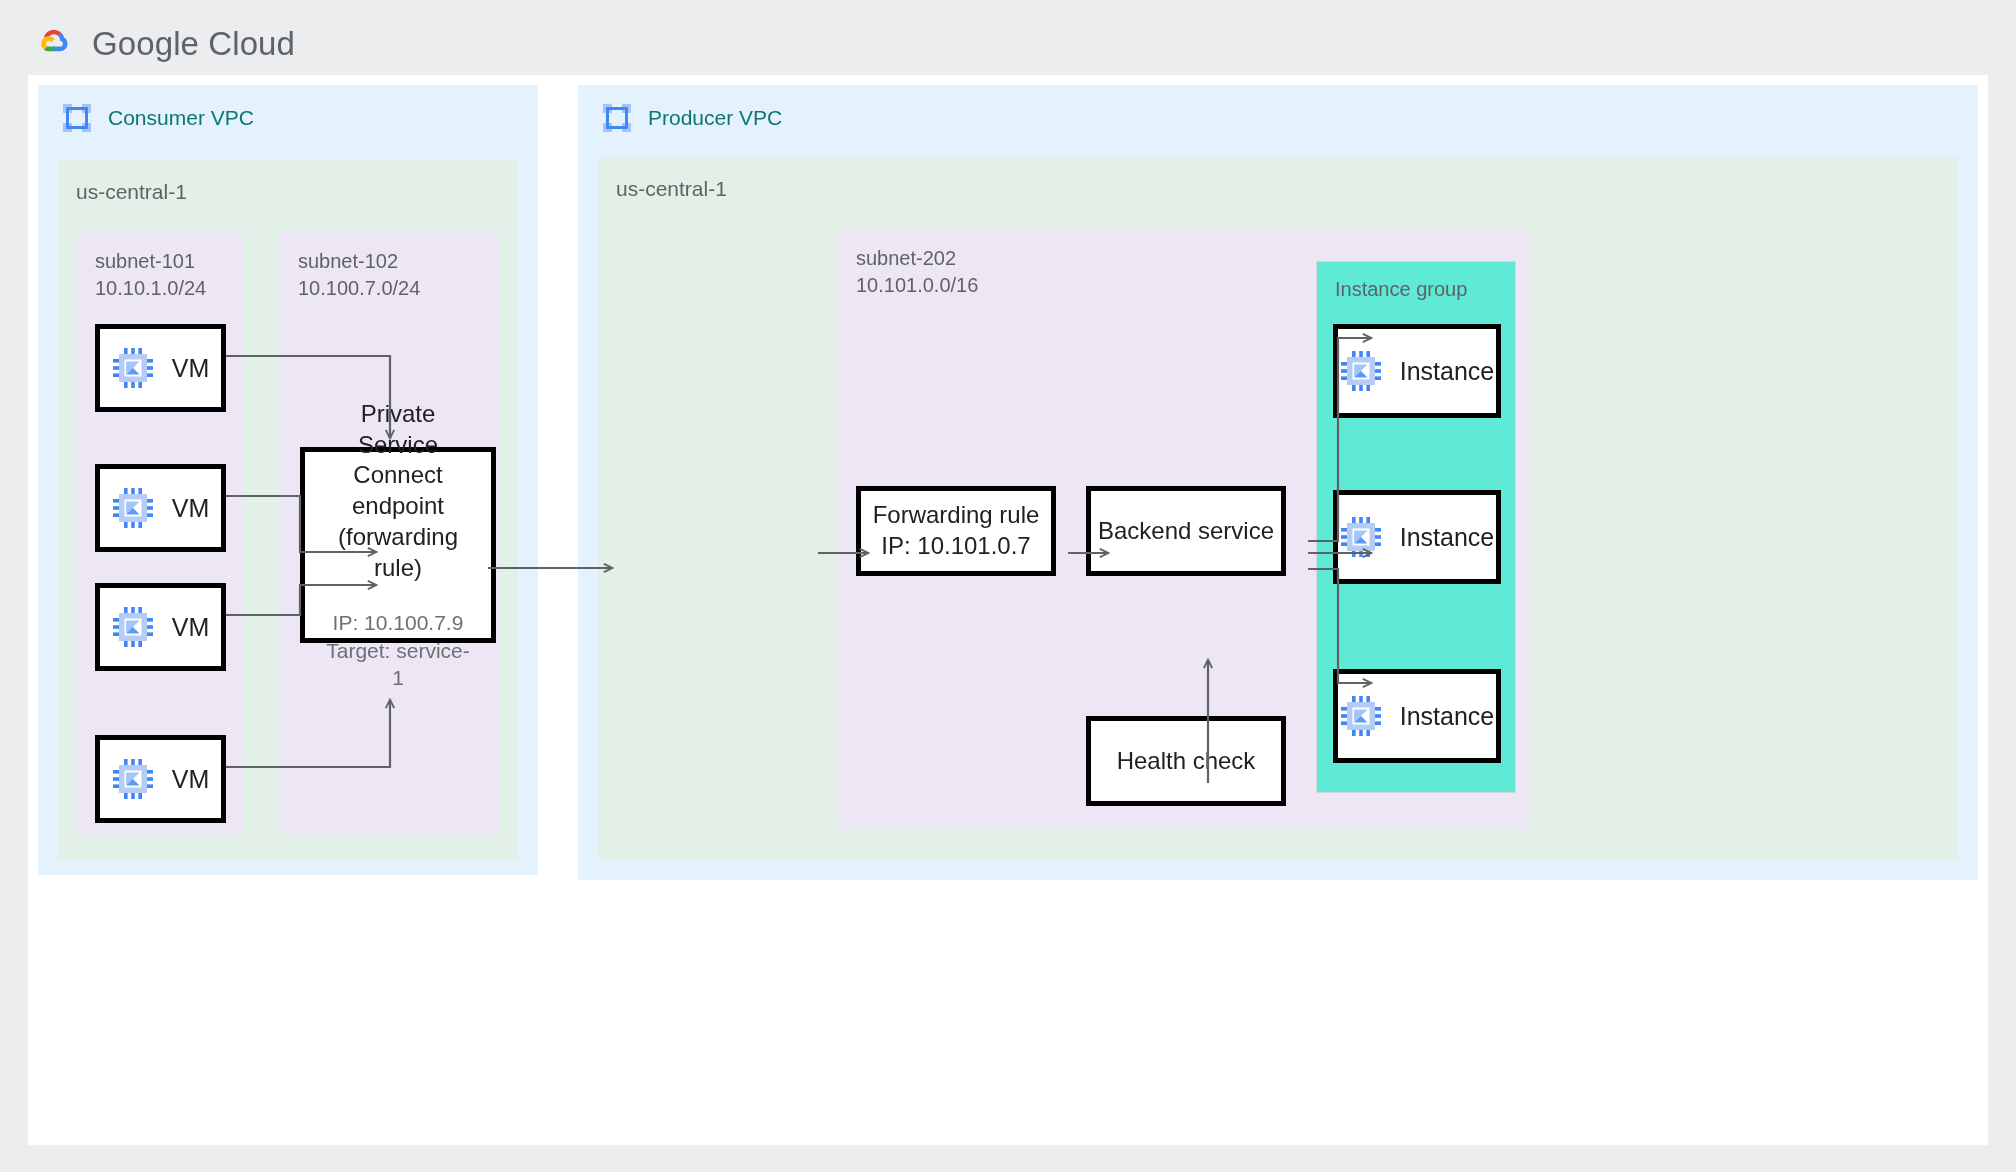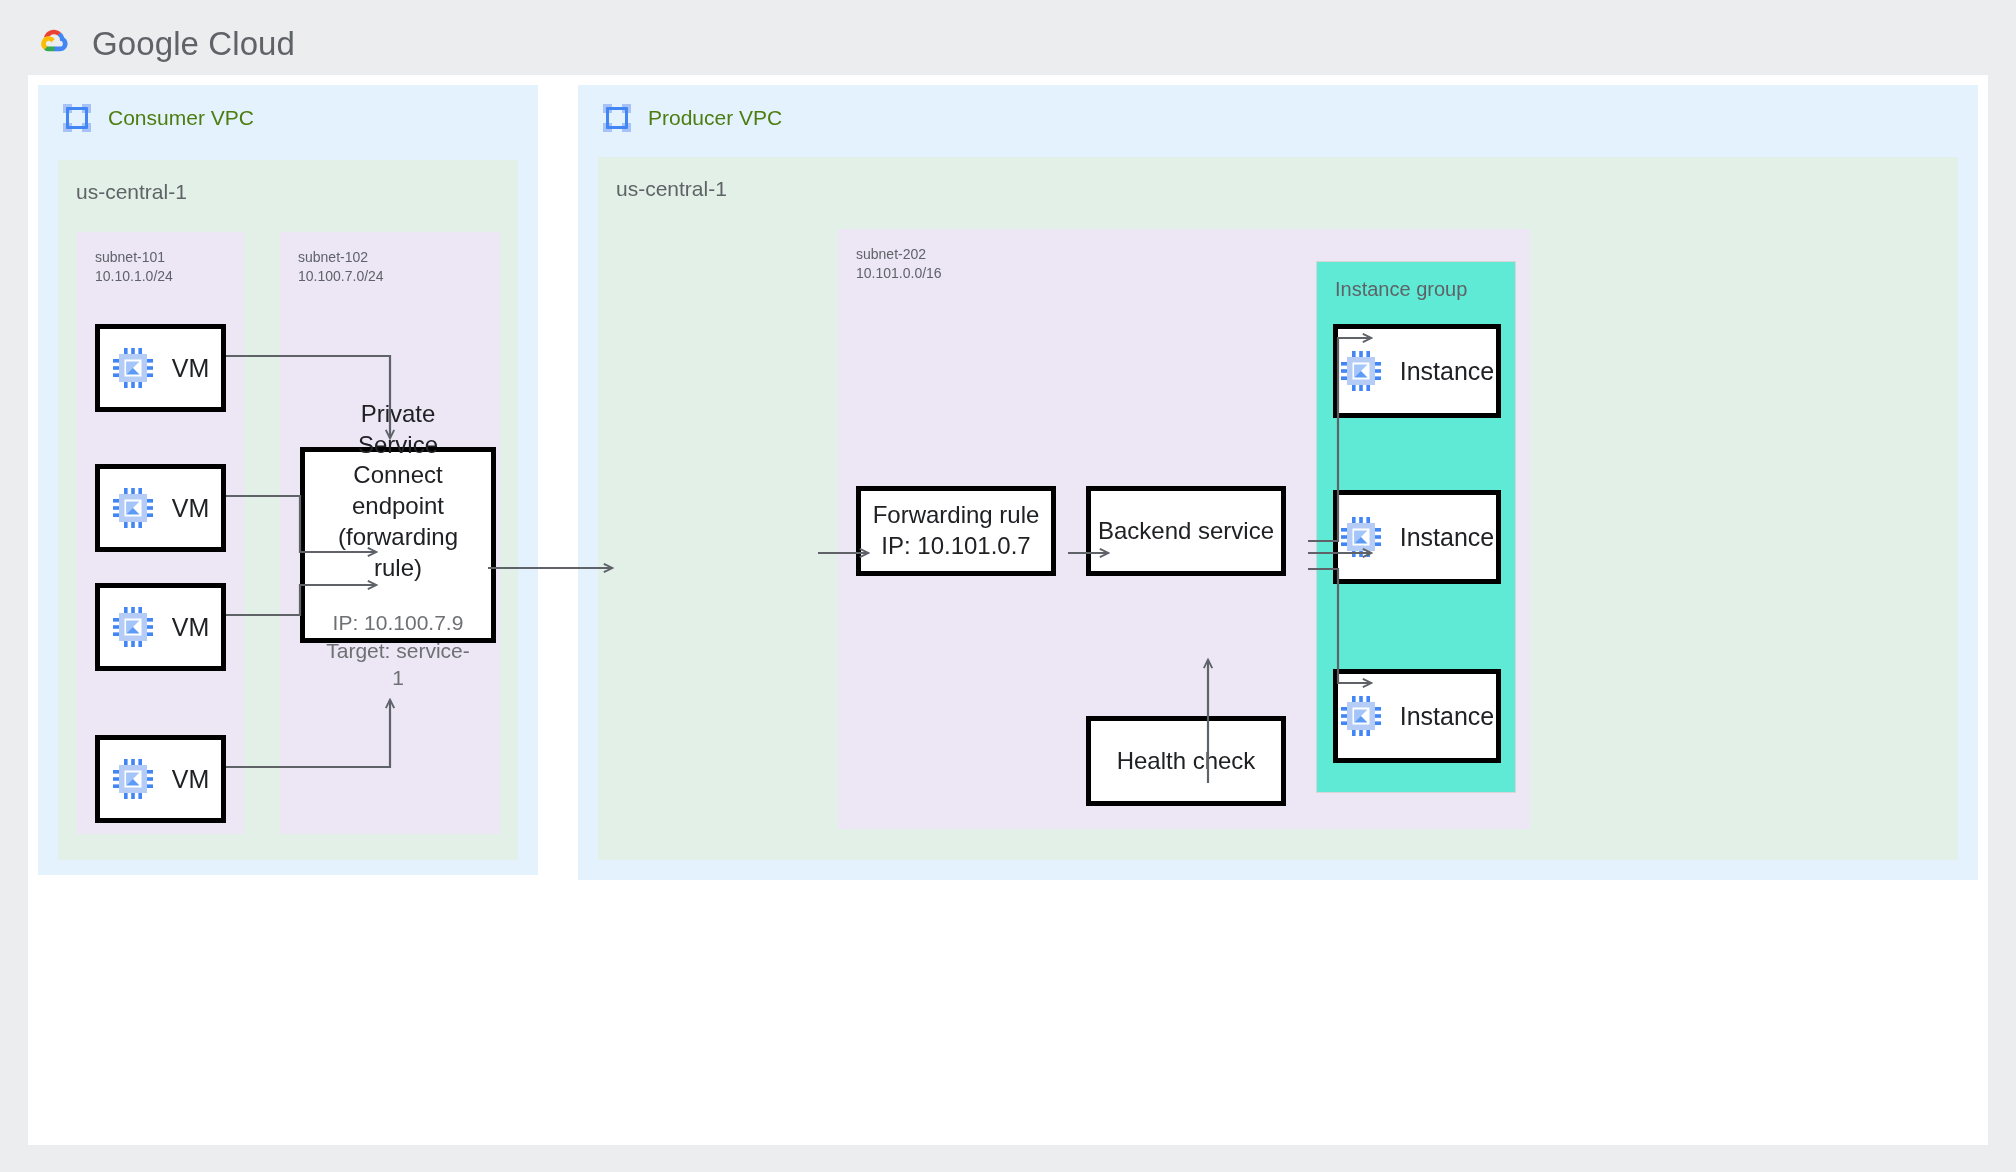--- a/index.html
+++ b/index.html
@@ -37,39 +37,39 @@
   
   .vpc {
     position: absolute;
     background: #e3f2fd;
     padding: 0;
   }
   .vpc-head {
     position: absolute; left: 22px; top: 16px;
     display: flex; align-items: center; gap: 14px;
   }
-  .vpc-title { font-size: 21px; color: #4d7c0f; }
+  .vpc-title { font-size: 21px; color: #0f766e; }
   .vpc-icon { width: 34px; height: 34px; flex: 0 0 auto; }
 
   .region {
     position: absolute;
     background: #e3f0e7;
   }
   .region-label {
     position: absolute; left: 18px; top: 20px;
     font-size: 21px; color: #5f6368;
   }
 
   .subnet {
     position: absolute;
     background: #ece6f5;
   }
   .subnet-label {
     position: absolute; left: 18px; top: 16px;
-    font-size: 14px; color: #5f6368; line-height: 1.35;
+    font-size: 20px; color: #5f6368; line-height: 1.35;
     white-space: pre-line;
   }
 
   .group {
     position: absolute;
     background: #5eead4;
     border: 1px solid #d6d6d6;
   }
   .group-label {
     position: absolute; left: 18px; top: 16px;

